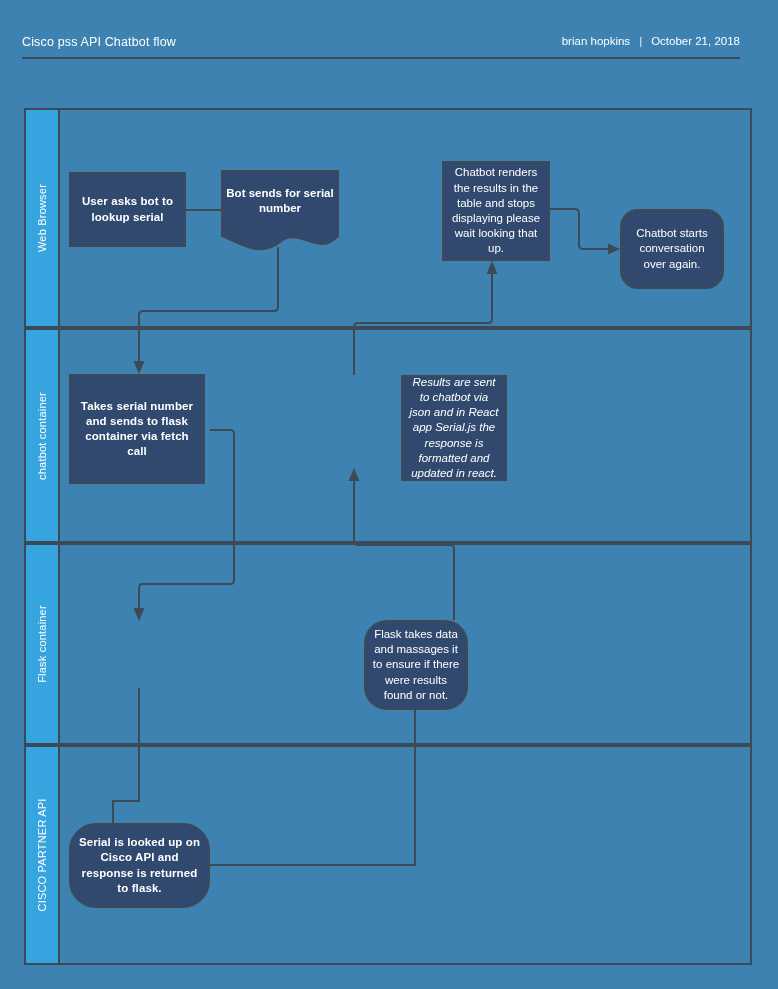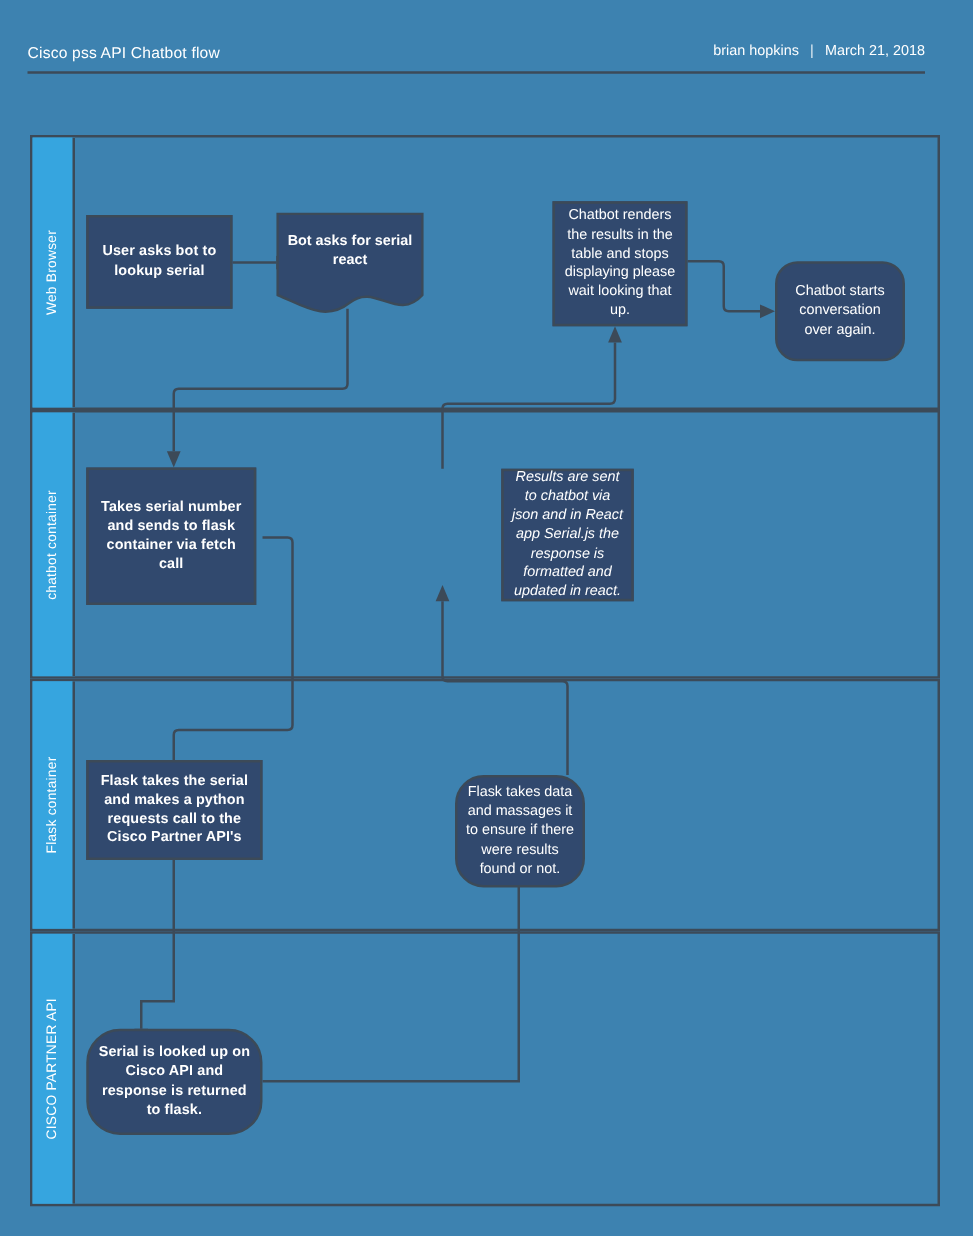--- a/index.html
+++ b/index.html
@@ -91,21 +91,21 @@
   #wires polygon{fill:#3c4a58;}
 </style>
 </head>
 <body>
 
 <div id="header">
   <div id="doc-title">Cisco pss API Chatbot flow</div>
   <div id="byline">
     <span>brian hopkins</span>
     <span class="sep">|</span>
-    <span>March 21, 2018</span>
+    <span>October 21, 2018</span>
   </div>
   <div id="header-rule"></div>
 </div>
 
 <div id="diagram">
 
   <div class="lane" style="top:0px;height:220px;">
     <div class="lane-header">
       <span>Web Browser</span>
     </div>
@@ -154,42 +154,39 @@
   </svg>
 
   <div class="node bold" style="left:45px;top:64px;width:117px;height:75px;">
     <span class="txt">User asks bot to lookup serial</span>
   </div>
 
   <div class="node doc" style="left:197px;top:62px;width:118px;height:84px;">
     <svg viewBox="0 0 118 84" preserveAspectRatio="none">
       <path d="M1,1 H117 V66 C 97,88 79,56 59,72 C 39,88 21,74 1,66 Z" fill="#31496e" stroke="#3c4a58" stroke-width="2"></path>
     </svg>
-    <span class="txt">Bot asks for serial react</span>
+    <span class="txt">Bot sends for serial number</span>
   </div>
 
   <div class="node" style="left:418px;top:53px;width:108px;height:100px;">
     <span class="txt">Chatbot renders the results in the table and stops displaying please wait looking that up.</span>
   </div>
 
   <div class="node" style="left:596px;top:101px;width:104px;height:80px;border-radius:18px;">
     <span class="txt">Chatbot starts conversation over again.</span>
   </div>
 
   <div class="node bold" style="left:45px;top:266px;width:136px;height:110px;">
     <span class="txt">Takes serial number and sends to flask container via fetch call</span>
   </div>
 
   <div class="node" style="left:377px;top:267px;width:106px;height:106px;font-style:italic;">
     <span class="txt">Results are sent to chatbot via json and in React app Serial.js the response is formatted and updated in react.</span>
   </div>
 
-  <div class="node bold" style="left:45px;top:500px;width:141px;height:80px;">
-    <span class="txt">Flask takes the serial and makes a python requests call to the Cisco Partner API's</span>
-  </div>
 
   <div class="node" style="left:340px;top:512px;width:104px;height:90px;border-radius:23px;">
     <span class="txt">Flask takes data and massages it to ensure if there were results found or not.</span>
   </div>
 
   <div class="node bold" style="left:45px;top:715px;width:141px;height:85px;border-radius:27px;">
     <span class="txt">Serial is looked up on Cisco API and response is returned to flask.</span>
   </div>
 
 </div>

